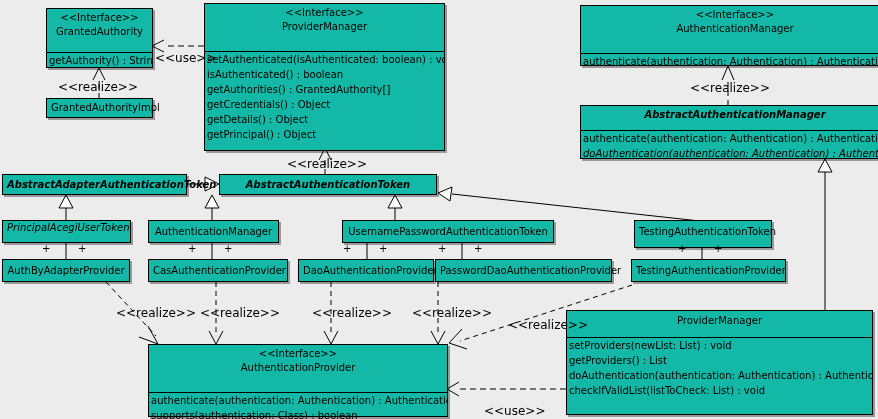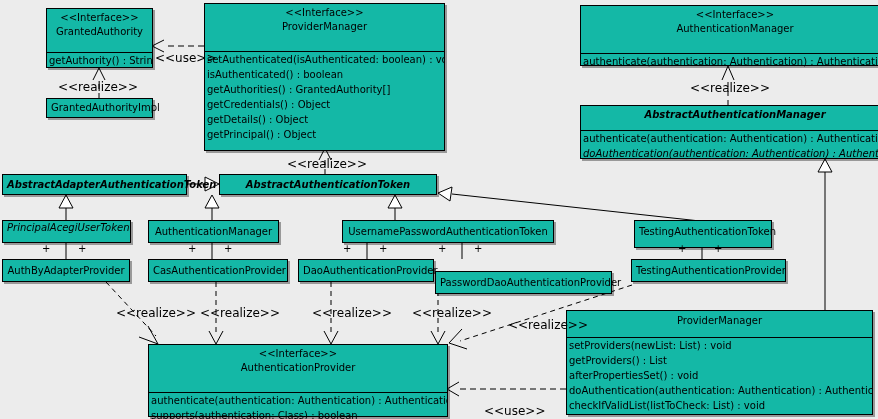--- a/index.html
+++ b/index.html
@@ -306,21 +306,21 @@
       <span class="nm">CasAuthenticationProvider</span>
     </div>
   </div>
 
   <div class="cls simple" style="left:298px; top:259px; width:136px; height:23px;">
     <div class="hdr" style="height:21px; padding-top:4px;">
       <span class="nm">DaoAuthenticationProvider</span>
     </div>
   </div>
 
-  <div class="cls simple" style="left:435px; top:259px; width:177px; height:23px;margin-top:12px;">
+  <div class="cls simple" style="left:435px; top:259px; width:177px; height:23px;">
     <div class="hdr" style="height:21px; padding-top:4px;">
       <span class="nm">PasswordDaoAuthenticationProvider</span>
     </div>
   </div>
 
   <div class="cls simple" style="left:631px; top:259px; width:155px; height:23px;">
     <div class="hdr" style="height:21px; padding-top:4px;">
       <span class="nm">TestingAuthenticationProvider</span>
     </div>
   </div>
@@ -336,21 +336,20 @@
     </div>
   </div>
 
   <div class="cls" style="left:566px; top:310px; width:307px; height:105px;">
     <div class="hdr withops" style="height:20px; padding-top:3px;">
       <span class="nm">ProviderManager</span>
     </div>
     <div class="ops">
       <div class="op">setProviders(newList: List) : void</div>
       <div class="op">getProviders() : List</div>
-      <div class="op">afterPropertiesSet() : void</div>
       <div class="op">doAuthentication(authentication: Authentication) : Authentication</div>
       <div class="op">checkIfValidList(listToCheck: List) : void</div>
     </div>
   </div>
 
   <div class="edge-label" style="left:155px; top:51px;">&lt;&lt;use&gt;&gt;</div>
 
   <div class="edge-label" style="left:58px; top:80px;">&lt;&lt;realize&gt;&gt;</div>
 
   <div class="edge-label" style="left:287px; top:157px;">&lt;&lt;realize&gt;&gt;</div>

